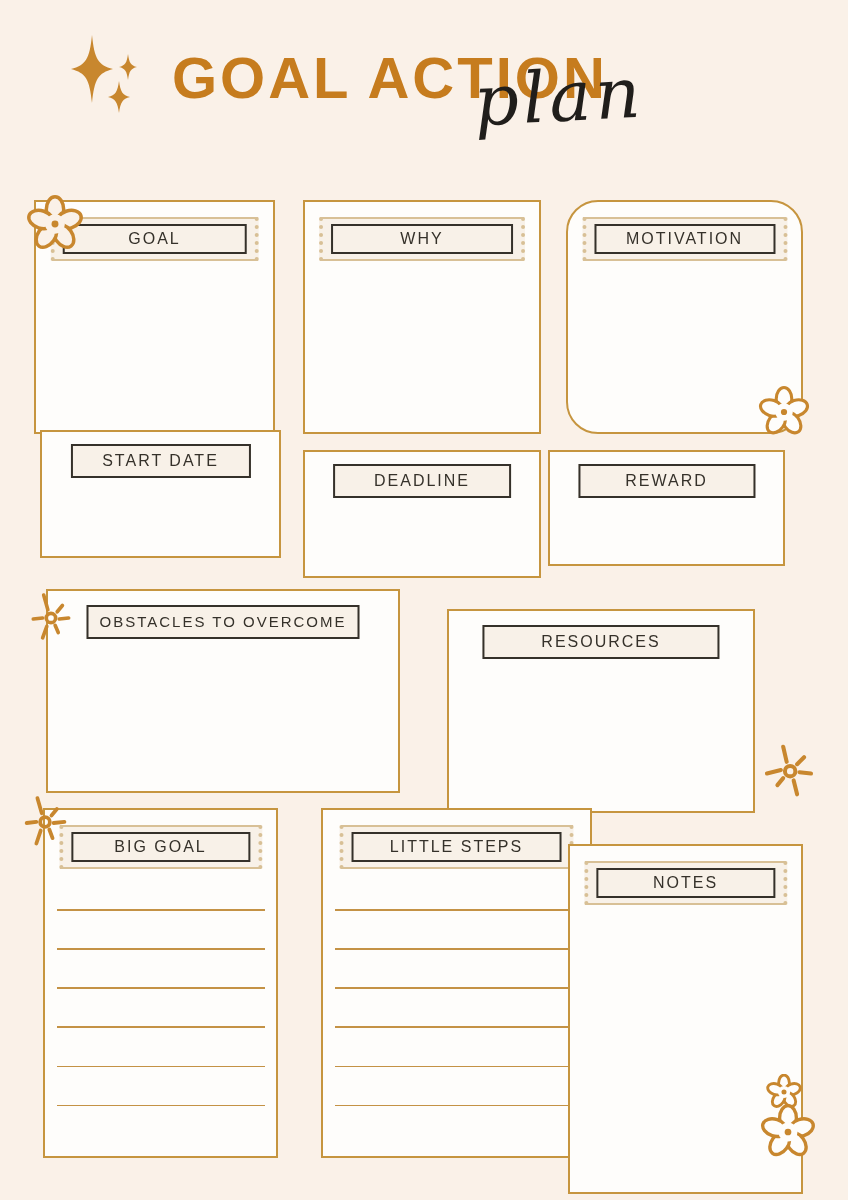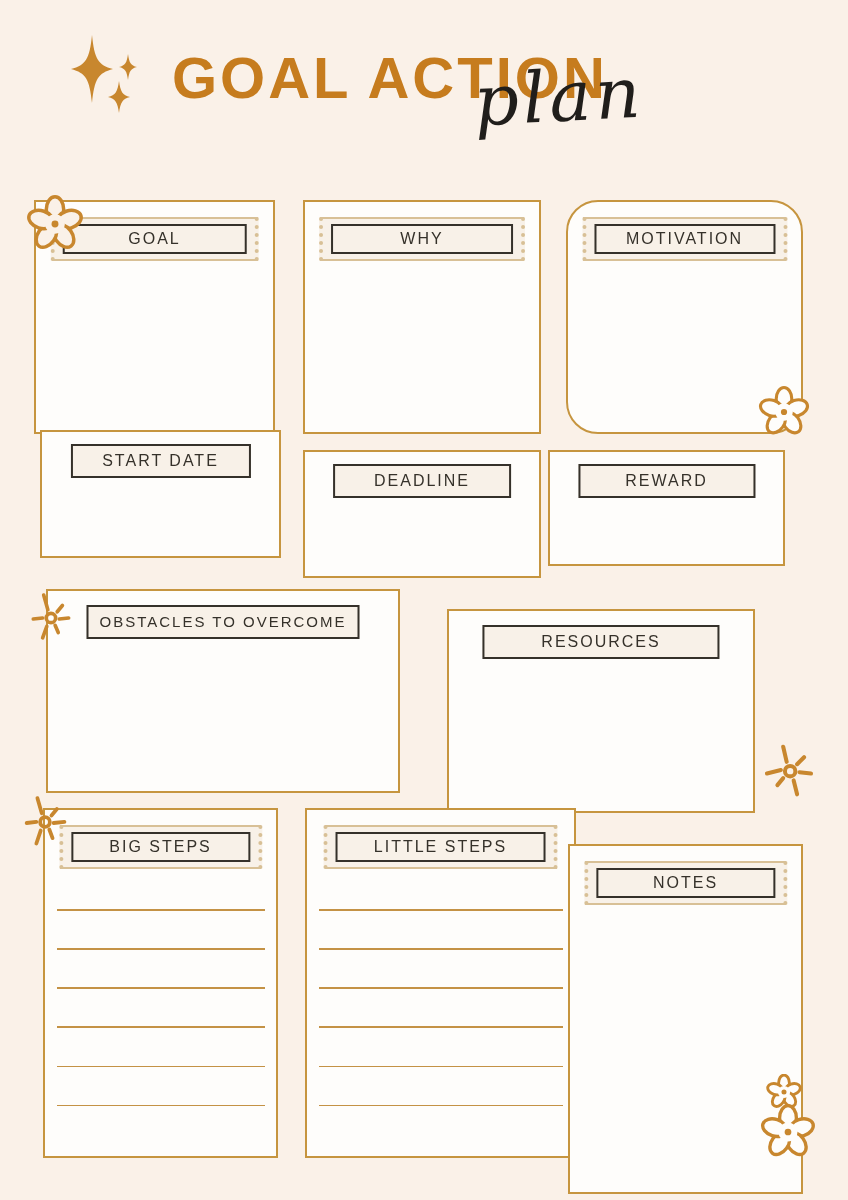--- a/index.html
+++ b/index.html
@@ -49,21 +49,21 @@
   }
   #card-goal        {left:34px;  top:200px; width:241px; height:234px;}
   #card-why         {left:303px; top:200px; width:238px; height:234px;}
   #card-motivation  {left:566px; top:200px; width:237px; height:234px;border-radius:32px;}
   #card-start-date  {left:40px;  top:430px; width:241px; height:128px;}
   #card-deadline    {left:303px; top:450px; width:238px; height:128px;padding-left:20px;}
   #card-reward      {left:548px; top:450px; width:237px; height:116px;}
   #card-obstacles   {left:46px;  top:589px; width:354px; height:204px;}
   #card-resources   {left:447px; top:589px; width:308px; height:204px;margin-top:20px;}
   #card-big-steps   {left:43px;  top:808px; width:235px; height:350px;}
-  #card-little-steps{left:305px; top:808px; width:271px; height:350px;}
+  #card-little-steps{left:321px; top:808px; width:271px; height:350px;}
   #card-notes       {left:568px; top:844px; width:235px; height:350px;}
 
   
   .washi{
     position:absolute;top:15px;left:50%;transform:translateX(-50%);
     width:88%;
     background:var(--label_background,#F8F1E8);
     border-top:2px solid var(--washi_border,#D8C096);
     border-bottom:2px solid var(--washi_border,#D8C096);
     border-left:4px dotted var(--washi_border,#D8C096);
@@ -149,21 +149,21 @@
 
   <section class="card" id="card-obstacles">
     <div class="label-box plain">OBSTACLES TO OVERCOME</div>
   </section>
   <section class="card" id="card-resources">
     <div class="label-box plain">RESOURCES</div>
   </section>
 
   <section class="card" id="card-big-steps">
     <div class="washi">
-      <div class="label-box">BIG STEPS</div>
+      <div class="label-box">BIG GOAL</div>
     </div>
     <div class="ruled"></div>
   </section>
   <section class="card" id="card-little-steps">
     <div class="washi">
       <div class="label-box">LITTLE STEPS</div>
     </div>
     <div class="ruled"></div>
   </section>
   <section class="card" id="card-notes">

